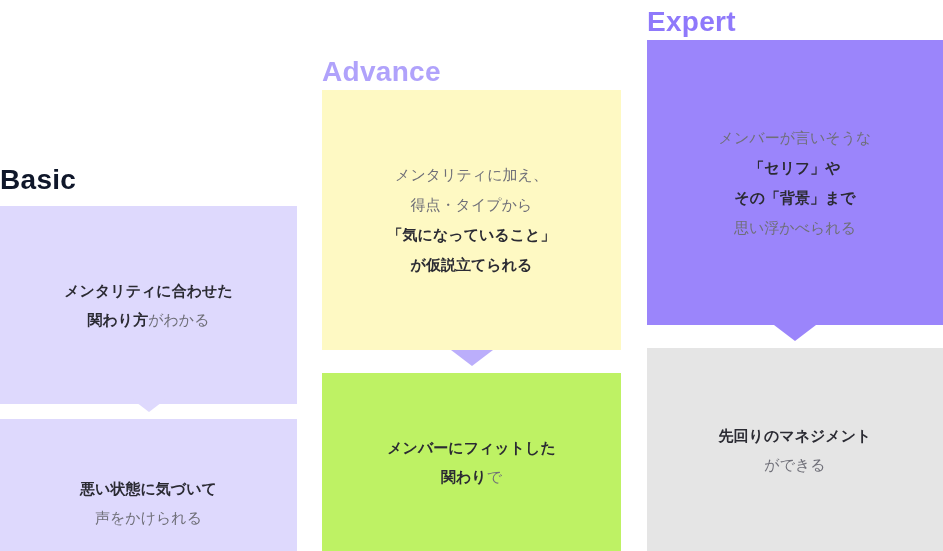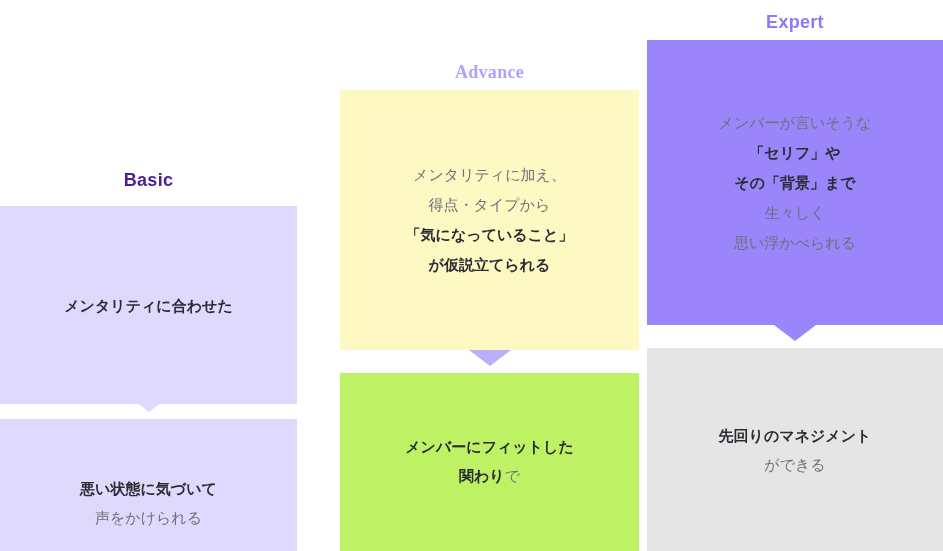--- a/index.html
+++ b/index.html
@@ -22,36 +22,36 @@
   }
 
   
   .column {
     position: absolute;
     top: 0;
     bottom: 0;
   }
 
   .col-basic   { left: 0px;   width: 297px; }
-  .col-advance { left: 340px; width: 299px; font-family: Liberation Serif, serif; }
+  .col-advance { left: 322px; width: 299px; }
   .col-expert  { left: 647px; width: 296px; }
 
   
   .col-title {
     position: absolute;
     left: 0;
     width: 100%;
-    text-align: center;
+    text-align: left;
     font-weight: bold;
-    font-size: 18px;
+    font-size: 28px;
     line-height: 26px;
     letter-spacing: 0.3px;
     white-space: nowrap;
   }
-  .col-basic   .col-title { top: 167px; color: #4c1d95; }
+  .col-basic   .col-title { top: 167px; color: #0f172a; }
   .col-advance .col-title { top: 59px;  color: #b0a2fb; }
   .col-expert  .col-title { top: 9px;   color: #8f79fb; }
 
   
   .panel {
     position: absolute;
     left: 0;
     width: 100%;
     box-sizing: border-box;
     display: flex;
@@ -107,20 +107,21 @@
 <body>
 
 <div id="stage">
 
   <div class="column col-basic">
     <div class="col-title">Basic</div>
 
     <div class="panel panel-top">
       <div class="panel-text">
           <div><b>メンタリティに合わせた</b></div>
+          <div><b>関わり方</b><span>がわかる</span></div>
         </div>
     </div>
 
     <div class="arrow"></div>
 
     <div class="panel panel-bottom">
       <div class="panel-text">
           <div><b>悪い状態に気づいて</b></div>
           <div><span>声をかけられる</span></div>
         </div>
@@ -150,21 +151,20 @@
   </div>
 
   <div class="column col-expert">
     <div class="col-title">Expert</div>
 
     <div class="panel panel-top">
       <div class="panel-text">
           <div><span>メンバーが言いそうな</span></div>
           <div><b>「セリフ」や</b></div>
           <div><b>その「背景」まで</b></div>
-          <div><span>生々しく</span></div>
           <div><span>思い浮かべられる</span></div>
         </div>
     </div>
 
     <div class="arrow"></div>
 
     <div class="panel panel-bottom">
       <div class="panel-text">
           <div><b>先回りのマネジメント</b></div>
           <div><span>ができる</span></div>

